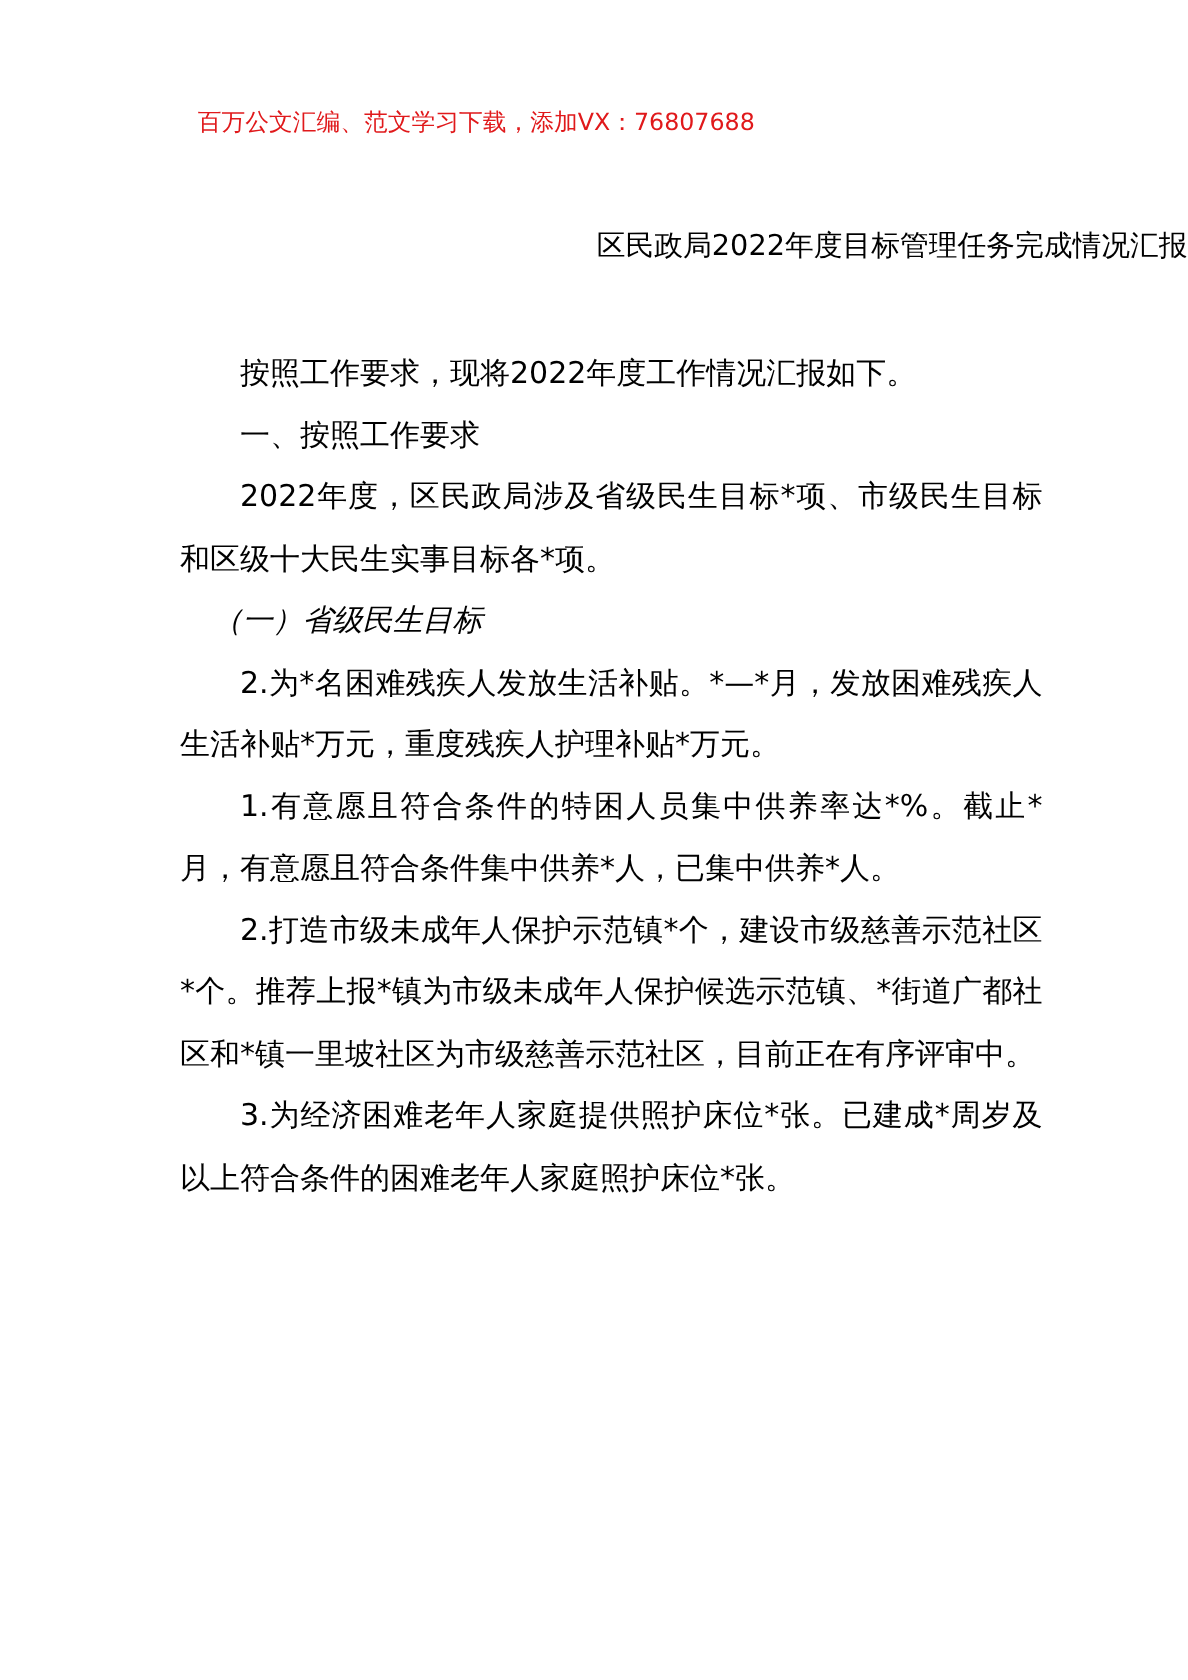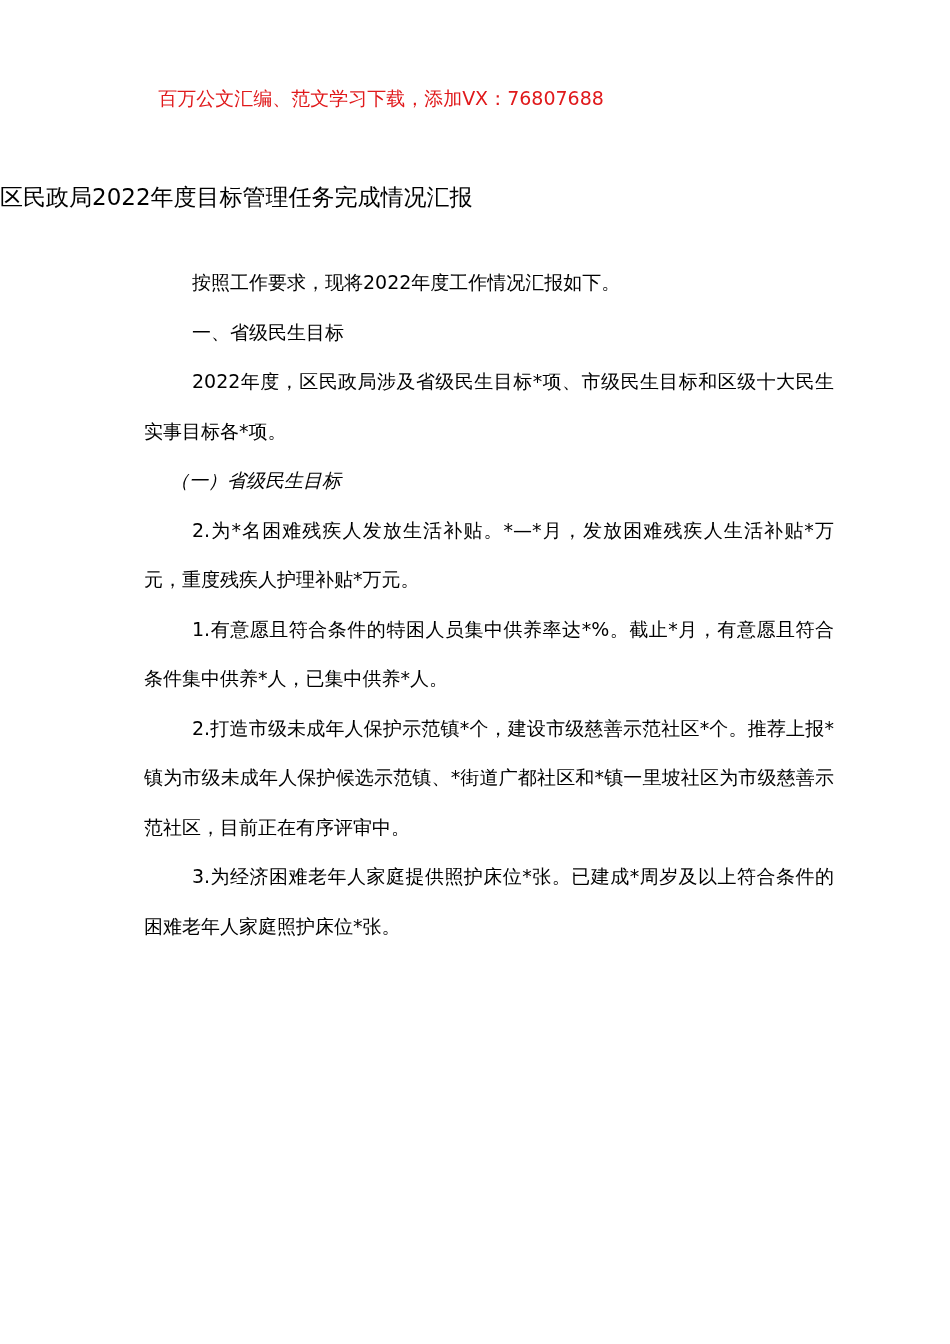--- a/index.html
+++ b/index.html
@@ -1,35 +1,35 @@
 <!DOCTYPE html>
 <html><head>
 <meta charset="utf-8">
 <style>
   html, body { margin: 0; padding: 0; background: #ffffff; }
   body { width: 950px; height: 1344px; position: relative; overflow: hidden;
          font-family: "DejaVu Sans", "Liberation Sans", sans-serif; color: #000; }
   .watermark { position: absolute; top: 84px; left: 0; width: 762px; text-align: center;
                font-size: 19px; color: #e0191b; line-height: 28px; letter-spacing: 0px; }
-  .title { position: absolute; top: 180px; left: 0; width: 950px; text-align: left;
+  .title { position: absolute; top: 180px; left: 0; width: 950px; text-align: right;
            font-size: 23px; line-height: 34px; }
-  .body { position: absolute; top: 258px; left: 144px; width: 690px;
-          font-size: 19px; line-height: 49.5px; }
+  .body { position: absolute; top: 274px; left: 144px; width: 690px;
+          font-size: 24px; line-height: 49.5px; }
   .p { margin: 0; text-indent: 48px; text-align: justify; }
   .h2 { margin: 0; text-indent: 26px; font-style: italic; }
 </style>
 </head>
 <body>
 
 <div class="watermark">百万公文汇编、范文学习下载，添加VX：76807688</div>
 
 <div class="title">区民政局2022年度目标管理任务完成情况汇报</div>
 
 <div class="body">
   <p class="p">按照工作要求，现将2022年度工作情况汇报如下。</p>
-  <p class="p">一、省级民生目标</p>
+  <p class="p">一、按照工作要求</p>
   <p class="p">2022年度，区民政局涉及省级民生目标*项、市级民生目标和区级十大民生实事目标各*项。</p>
   <p class="h2">（一）省级民生目标</p>
   <p class="p">2.为*名困难残疾人发放生活补贴。*—*月，发放困难残疾人生活补贴*万元，重度残疾人护理补贴*万元。</p>
   <p class="p">1.有意愿且符合条件的特困人员集中供养率达*%。截止*月，有意愿且符合条件集中供养*人，已集中供养*人。</p>
   <p class="p">2.打造市级未成年人保护示范镇*个，建设市级慈善示范社区*个。推荐上报*镇为市级未成年人保护候选示范镇、*街道广都社区和*镇一里坡社区为市级慈善示范社区，目前正在有序评审中。</p>
   <p class="p">3.为经济困难老年人家庭提供照护床位*张。已建成*周岁及以上符合条件的困难老年人家庭照护床位*张。</p>
 </div>
 
 </body></html>

